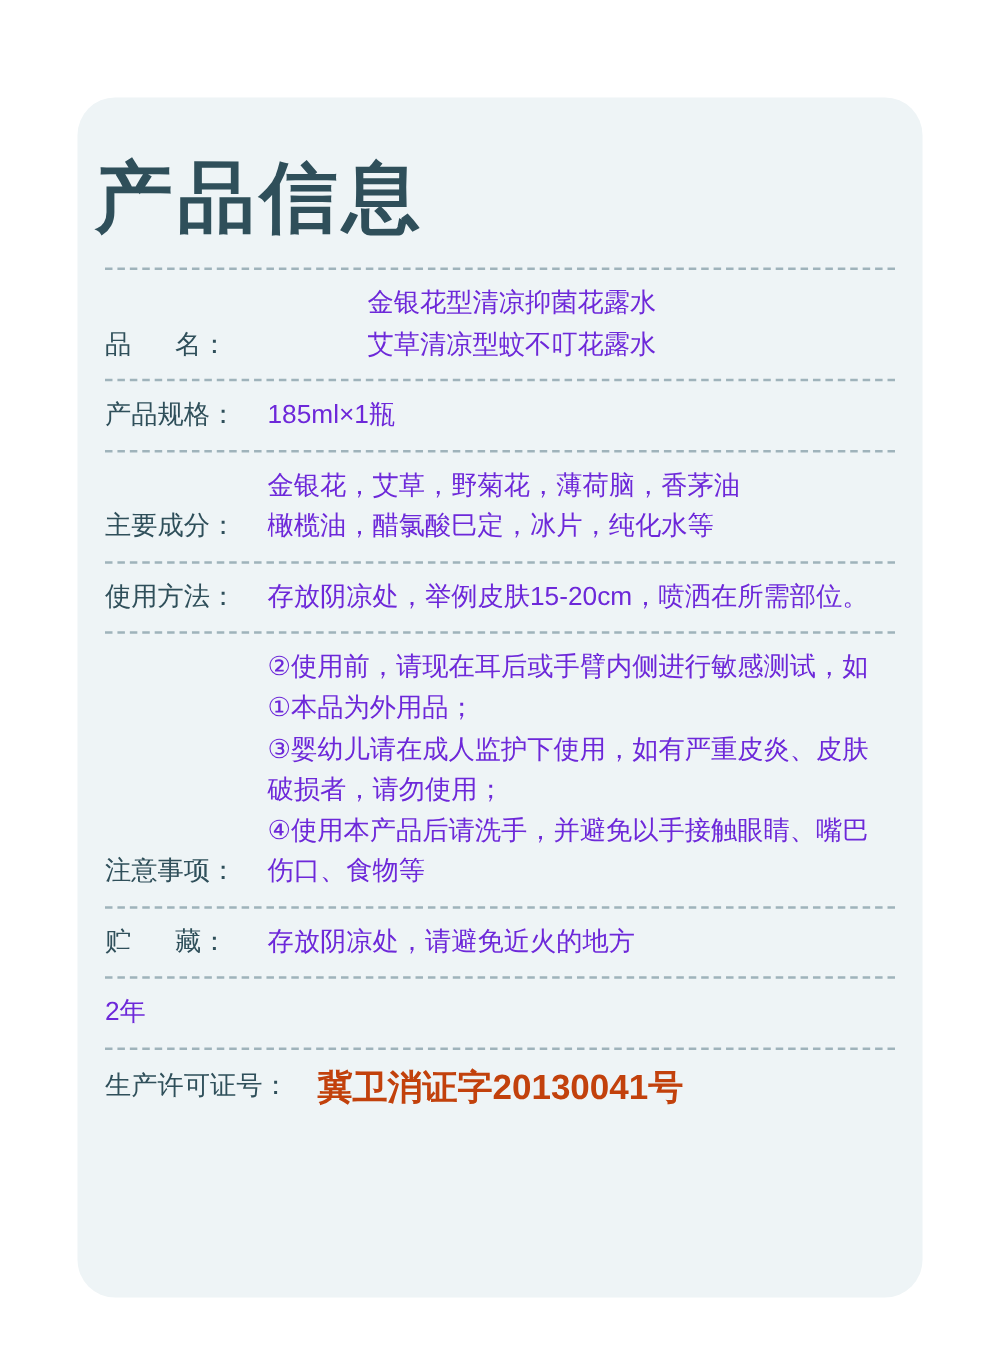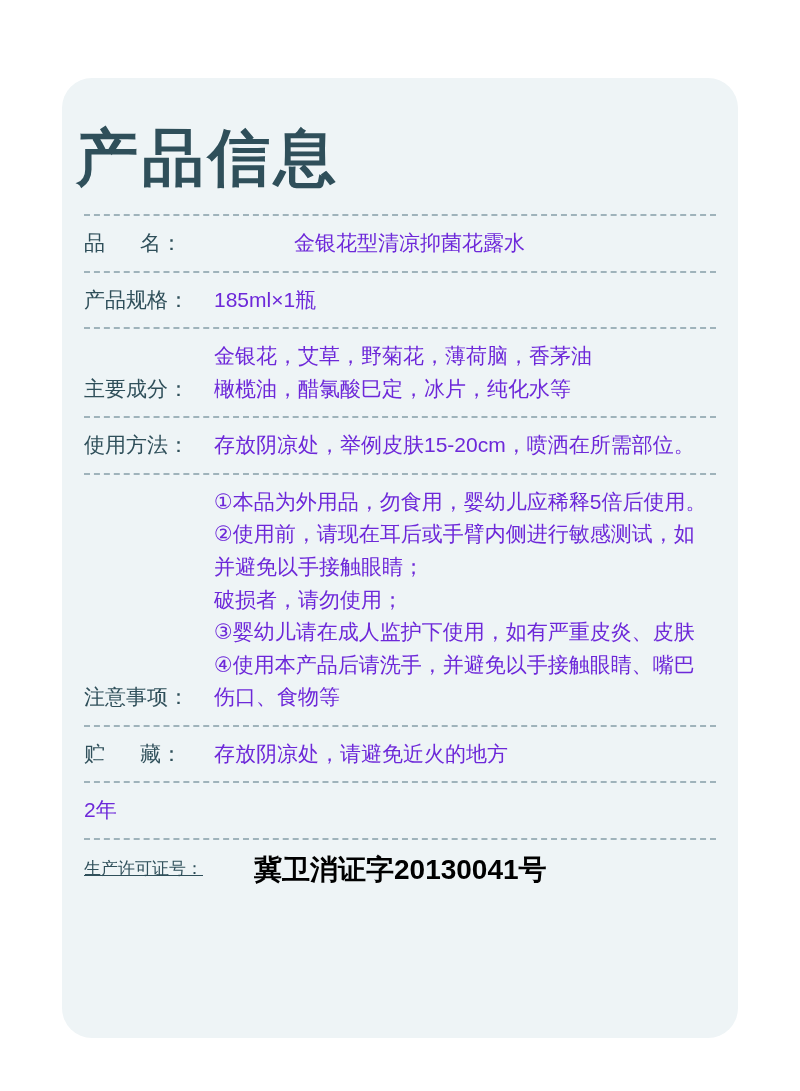--- a/index.html
+++ b/index.html
@@ -91,50 +91,50 @@
   }
 
   .row-notes .value .line {
     text-indent: 0;
   }
 
   .row-license .value {
     font-size: 28px;
     font-weight: bold;
     letter-spacing: 0px;
-    color: #000000;
+    color: #c2410c;
     padding-left: 2px;
   }
 
   .row-license {
     align-items: center;
     padding-top: 8px;
     padding-bottom: 8px;
   }
 
   .row-license .label {
-    font-size: 17px;
-    text-decoration: underline;
+    font-size: 21px;
   }
 </style>
 </head>
 <body>
 
 <div class="page">
   <div class="card">
     <div class="inner">
 
       <div class="title">产品信息</div>
 
       <div class="divider"></div>
 
       <div class="row row-name">
         <div class="label">品      名：</div>
         <div class="value">
           <span class="line">金银花型清凉抑菌花露水</span>
+          <span class="line">艾草清凉型蚊不叮花露水</span>
         </div>
       </div>
 
       <div class="divider"></div>
 
       <div class="row">
         <div class="label">产品规格：</div>
         <div class="value">
           <span class="line">185ml×1瓶</span>
         </div>
@@ -157,25 +157,24 @@
         <div class="value">
           <span class="line">存放阴凉处，举例皮肤15-20cm，喷洒在所需部位。</span>
         </div>
       </div>
 
       <div class="divider"></div>
 
       <div class="row row-notes">
         <div class="label">注意事项：</div>
         <div class="value">
-          <span class="line">①本品为外用品，勿食用，婴幼儿应稀释5倍后使用。</span>
           <span class="line">②使用前，请现在耳后或手臂内侧进行敏感测试，如</span>
-          <span class="line">并避免以手接触眼睛；</span>
+          <span class="line">①本品为外用品；</span>
+          <span class="line">③婴幼儿请在成人监护下使用，如有严重皮炎、皮肤</span>
           <span class="line">破损者，请勿使用；</span>
-          <span class="line">③婴幼儿请在成人监护下使用，如有严重皮炎、皮肤</span>
           <span class="line">④使用本产品后请洗手，并避免以手接触眼睛、嘴巴</span>
           <span class="line">伤口、食物等</span>
         </div>
       </div>
 
       <div class="divider"></div>
 
       <div class="row">
         <div class="label">贮      藏：</div>
         <div class="value">

